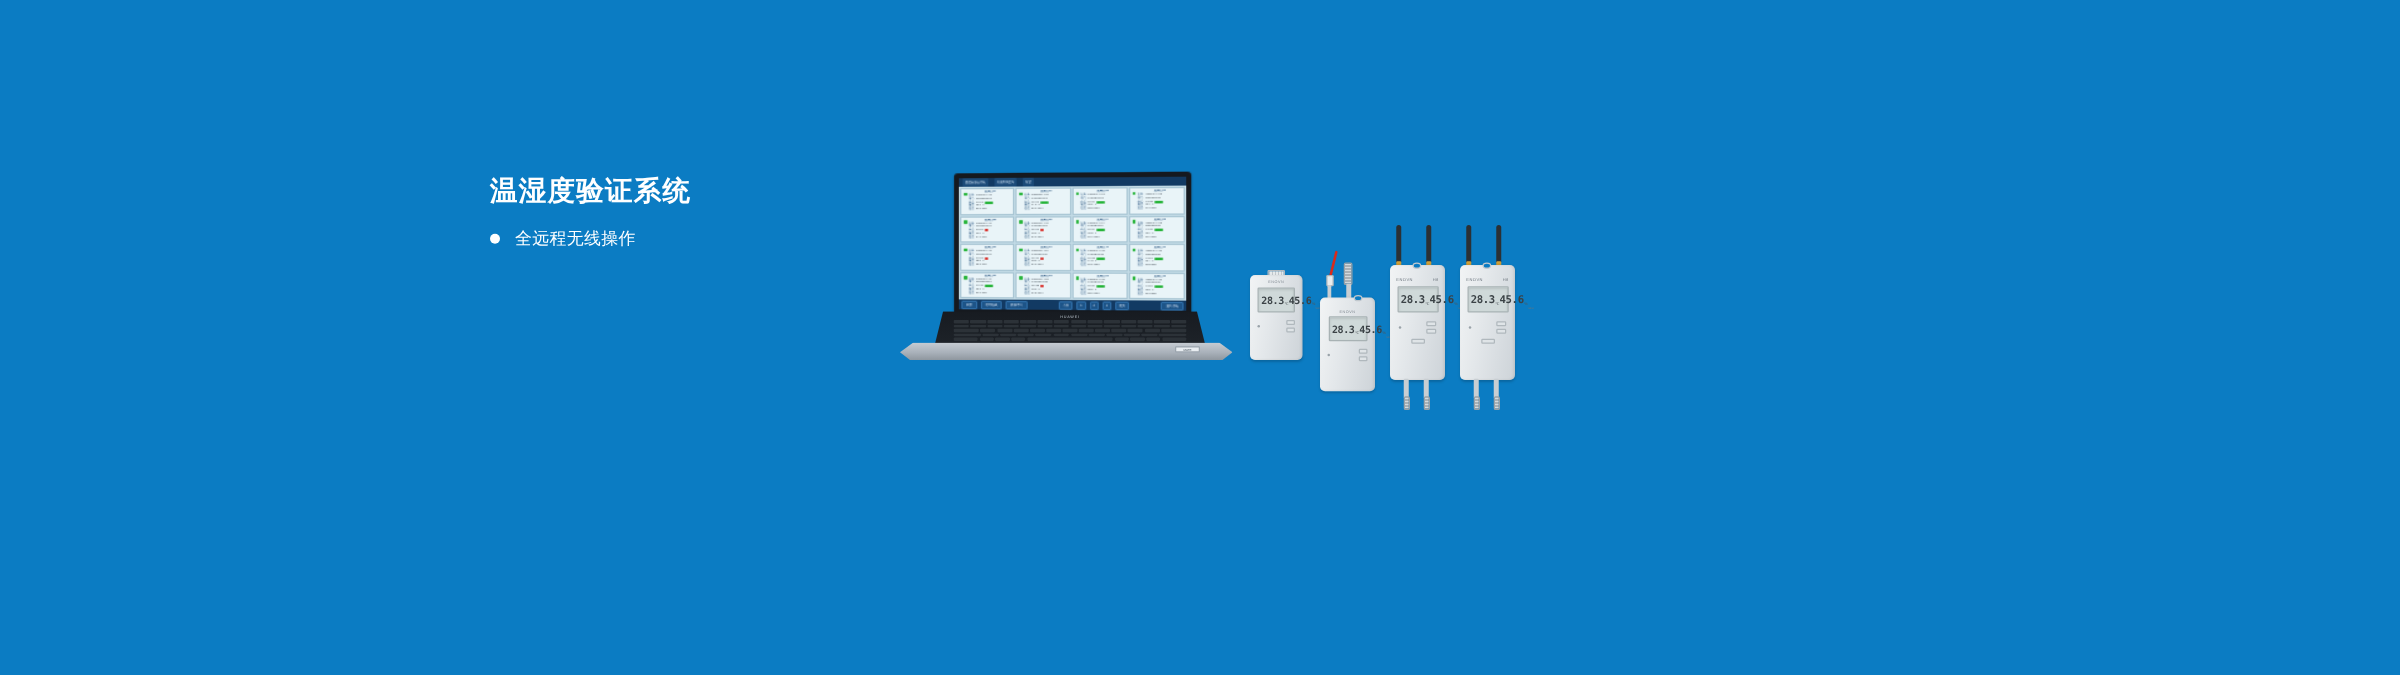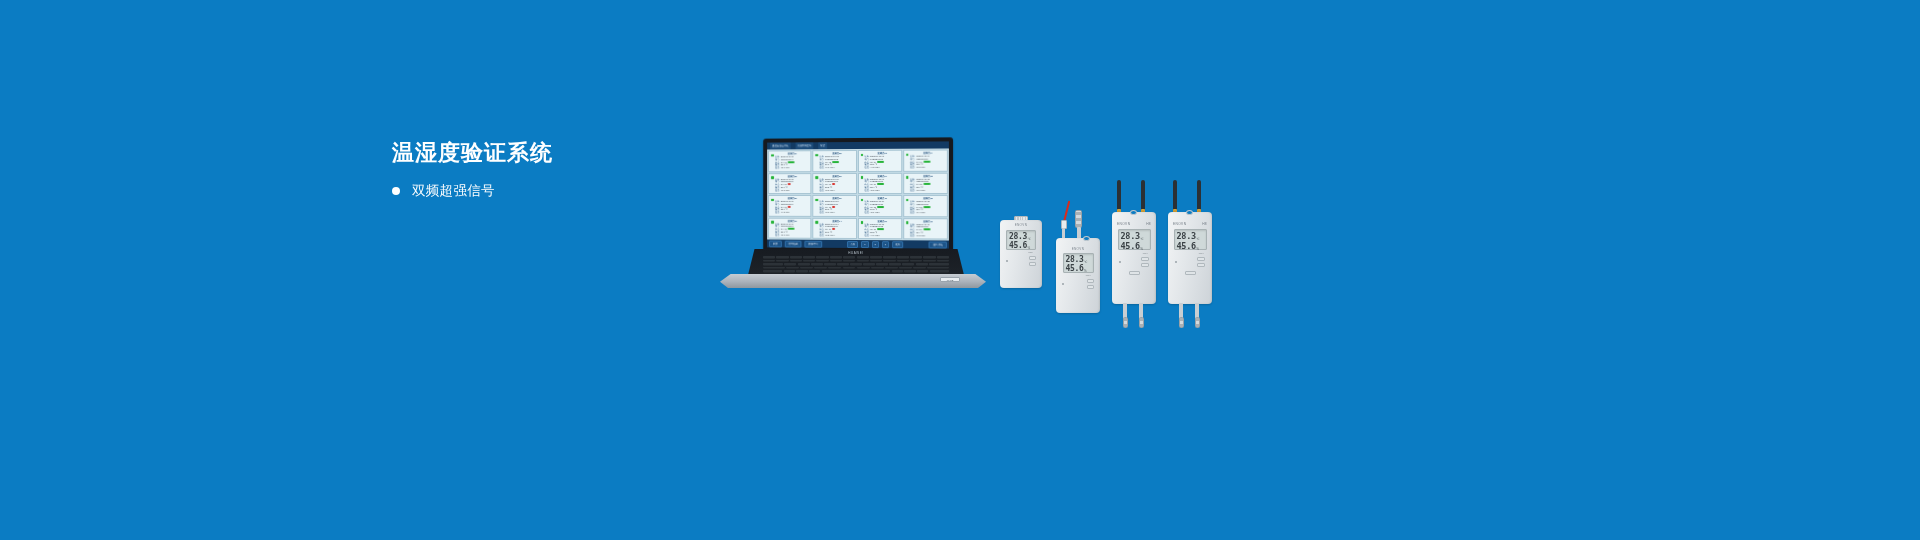--- a/index.html
+++ b/index.html
@@ -164,21 +164,21 @@
     display:flex; justify-content:space-between; width:100%;
     padding:0 5px; margin-top:3px;
   }
   .dev-labels span { font-size:3.2px; color:#6f7880; letter-spacing:0.4px; }
   .lcd {
     background:#cfd9d9;
     border:0.5px solid #a8b2b4;
     border-radius:1px;
     margin-top:2px;
     padding:1px 2px;
-    display:flex; flex-direction:column; align-items:flex-start;
+    display:flex; flex-direction:row; align-items:center;
     box-shadow:inset 0 1px 2px rgba(0,0,0,.12);
   }
   .lcd-row { display:flex; align-items:flex-end; gap:0.5px; }
   .lcd-num {
     font-family:"DejaVu Sans Mono","Liberation Mono",monospace;
     font-weight:bold; color:#3b4246; letter-spacing:-0.3px;
   }
   .lcd-unit { color:#4d565b; }
   .lcd-sub {
     font-size:2px; color:#6c757a; margin-top:0.5px; align-self:flex-end;
@@ -229,21 +229,21 @@
   }
 </style>
 </head>
 <body>
 
 <div id="hero-text">
   <div id="hero-title">温湿度验证系统</div>
   <div id="hero-bullets">
       <div class="bullet-row">
         <span class="bullet-dot"></span>
-        <span class="bullet-label">双频超强信号</span>
+        <span class="bullet-label">全远程无线操作</span>
       </div>
     </div>
 </div>
 
 <div id="laptop">
 
   <div id="laptop-lid">
     <div id="laptop-screen">
 
       <div id="screen-topbar">

